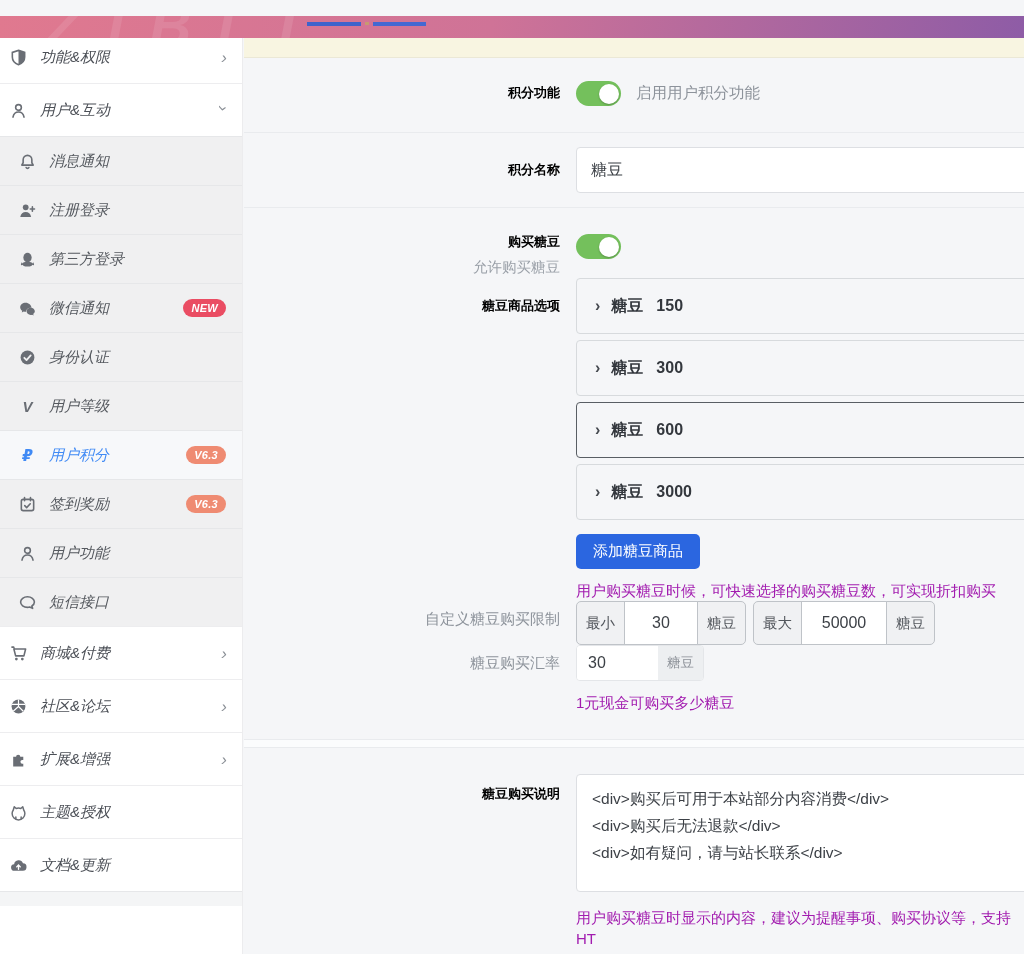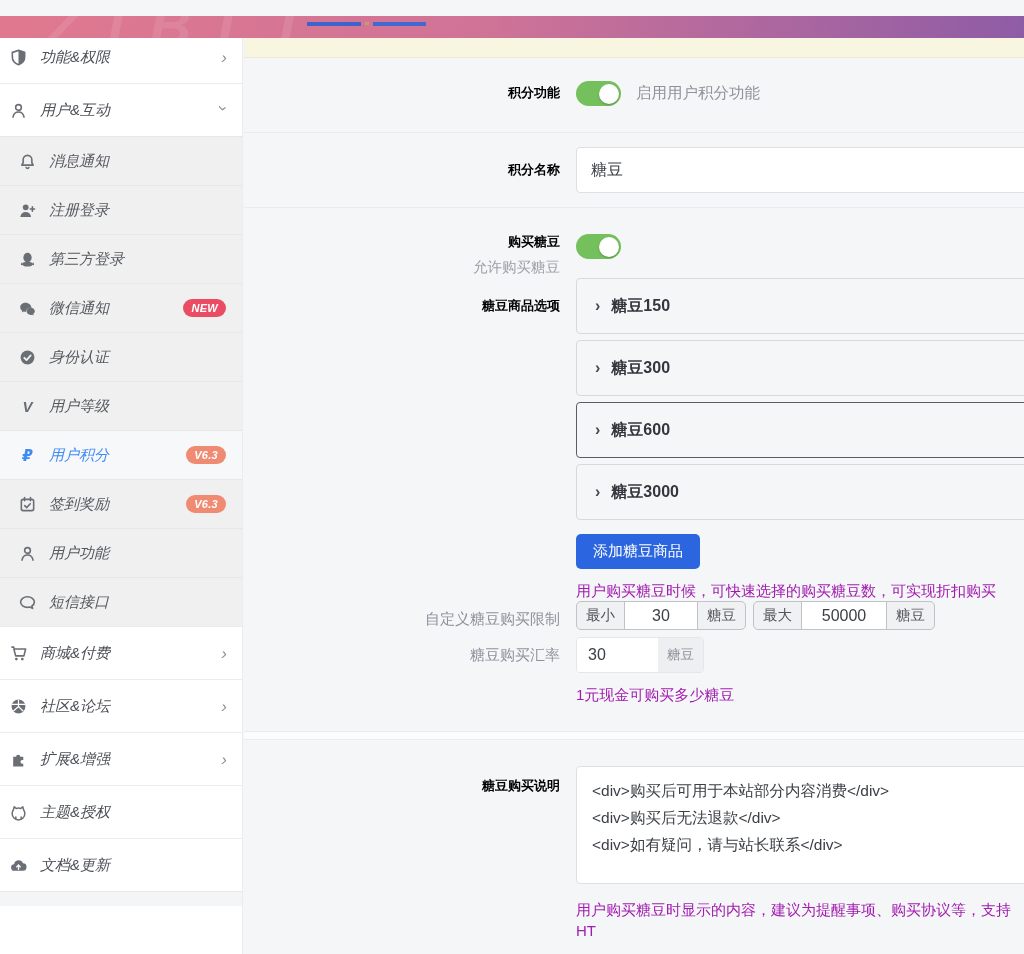--- a/index.html
+++ b/index.html
@@ -58,27 +58,27 @@
   .tdesc{color:#8d939b;font-size:15.5px;}
   .text-input{width:760px;height:46px;background:#fff;border:1px solid #dddfe3;border-radius:4px;
               font-size:16px;color:#3c4046;padding:0 14px;box-sizing:border-box;outline:none;
               font-family:"Liberation Sans","DejaVu Sans",sans-serif;}
   .acc{width:760px;height:56px;background:#f5f6f8;border:1px solid #d7dadd;border-radius:4px;display:flex;
        align-items:center;padding:0 18px;box-sizing:border-box;margin-bottom:6px;color:#33373d;
        font-weight:bold;font-size:16px;cursor:pointer;}
   .acc.hl{border-color:#595e64;}
   .acc-chev{margin-right:11px;color:#44484e;font-size:16px;}
   .acc-chev::before{content:"›";}
-  .acc-val{}
+  .acc-val{margin-left:13px;}
   .btn-add{display:inline-block;background:#2b66e0;color:#fff;font-size:15px;padding:8px 17px;margin-top:8px;
            border-radius:5px;border:none;cursor:pointer;font-family:inherit;}
   .help{color:#a21caf;font-size:15px;margin-top:11px;line-height:21px;}
   .ig-wrap{display:flex;gap:7px;}
   .ig{display:flex;}
-  .ig>*{border:1px solid #bfc3c8;margin-left:-1px;height:29px;box-sizing:border-box;display:flex;align-items:center;}
+  .ig>*{border:1px solid #bfc3c8;margin-left:-1px;height:44px;box-sizing:border-box;display:flex;align-items:center;}
   .ig>*:first-child{margin-left:0;border-radius:5px 0 0 5px;}
   .ig>*:last-child{border-radius:0 5px 5px 0;}
   .ig-addon{background:#f0f1f3;padding:0 9px;color:#53575d;font-size:14.5px;}
   .ig-input{background:#fff;width:74px;text-align:center;font-size:16px;color:#3c4046;border:1px solid #bfc3c8;
             outline:none;font-family:inherit;padding:0;}
   .ig-input.wide{width:86px;}
   .rate-g{display:flex;width:128px;height:36px;background:#fff;border:1px solid #e4e6e9;border-radius:4px;
           overflow:hidden;box-sizing:border-box;}
   .rate-input{flex:1;border:none;outline:none;background:#fff;padding:0 0 0 11px;font-size:16px;color:#3c4046;
               font-family:inherit;min-width:0;}

